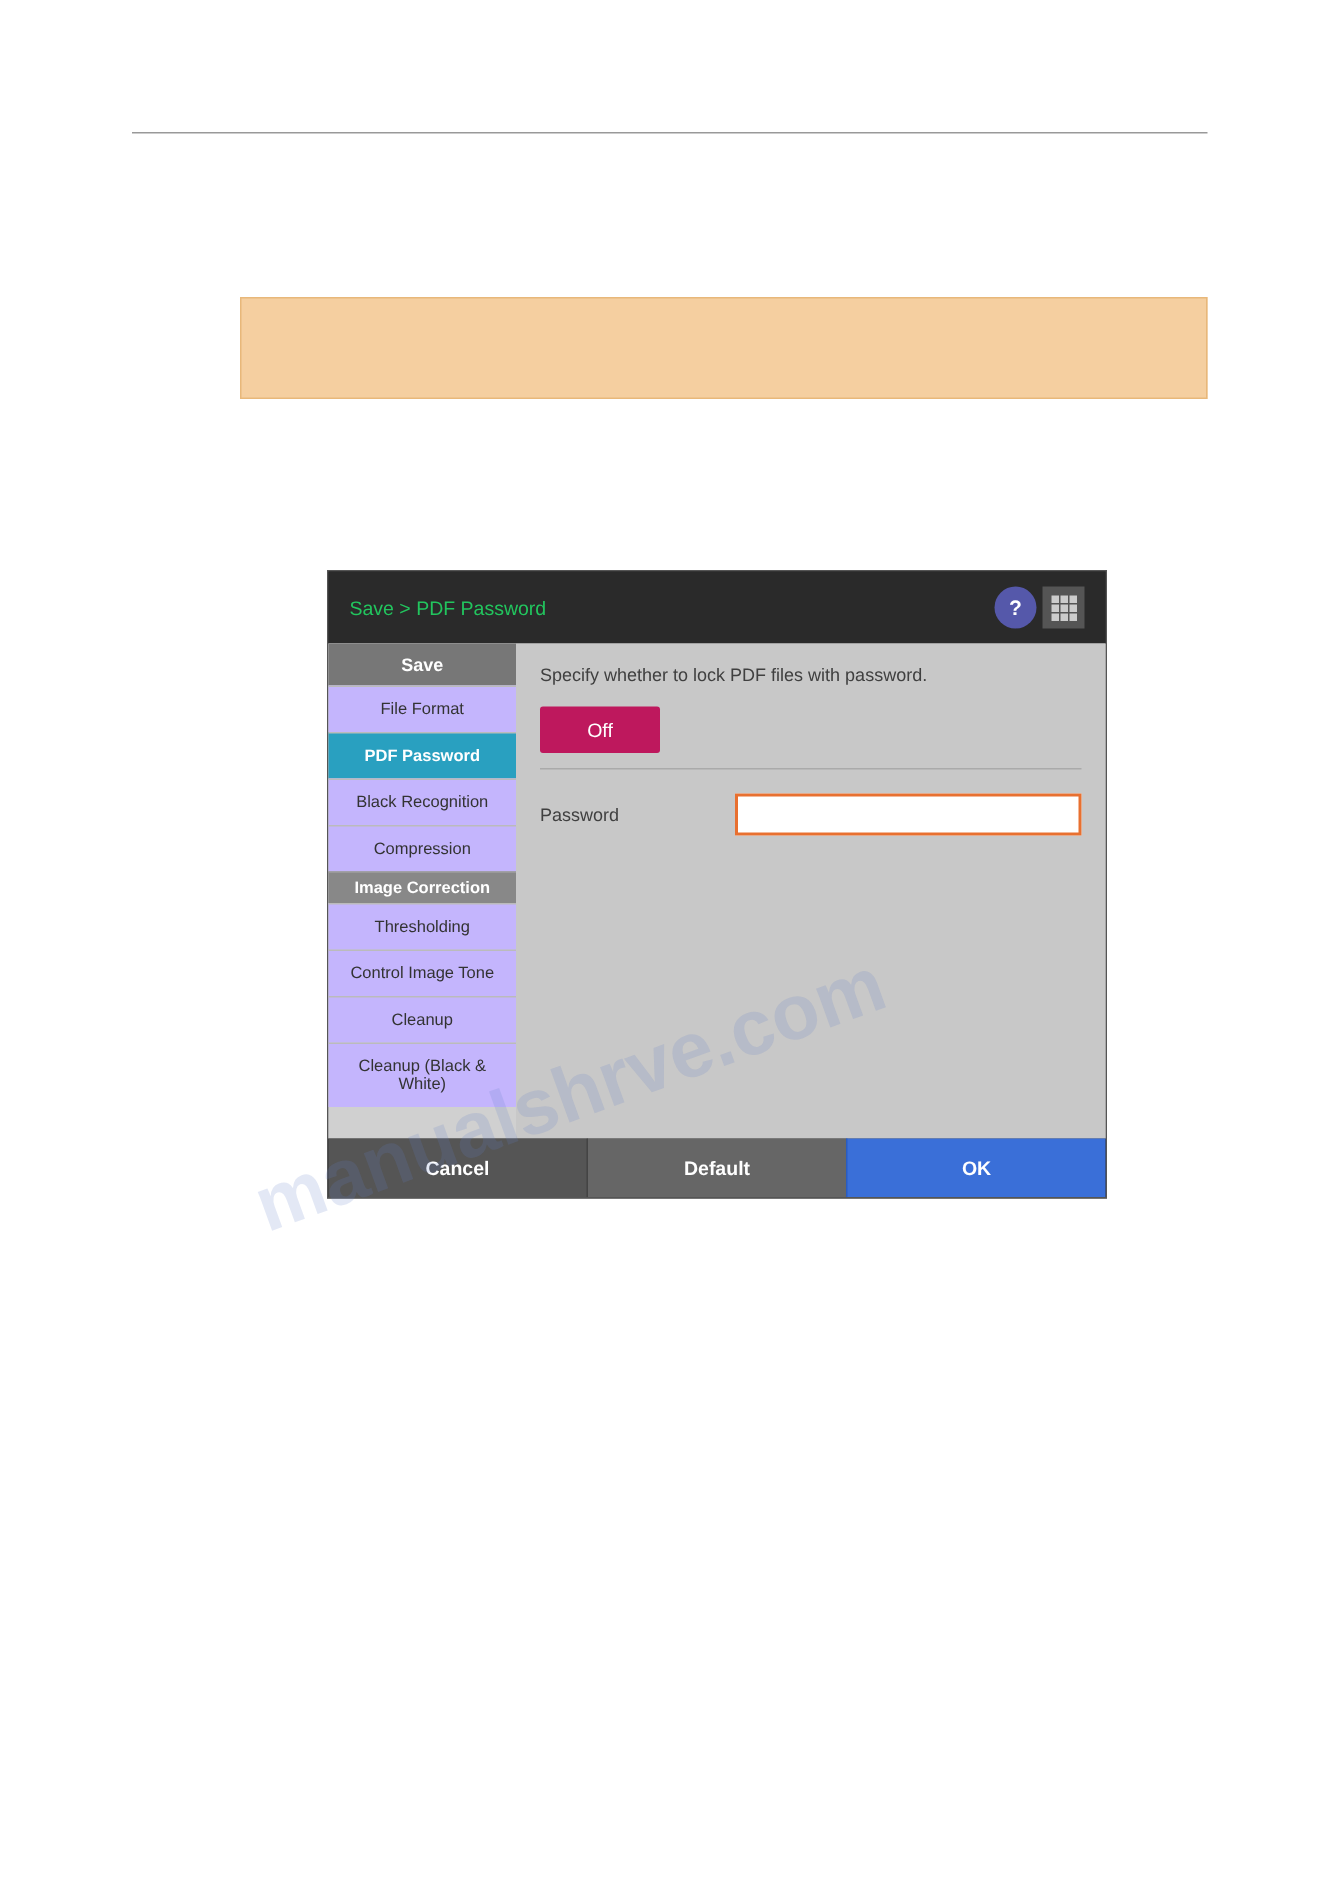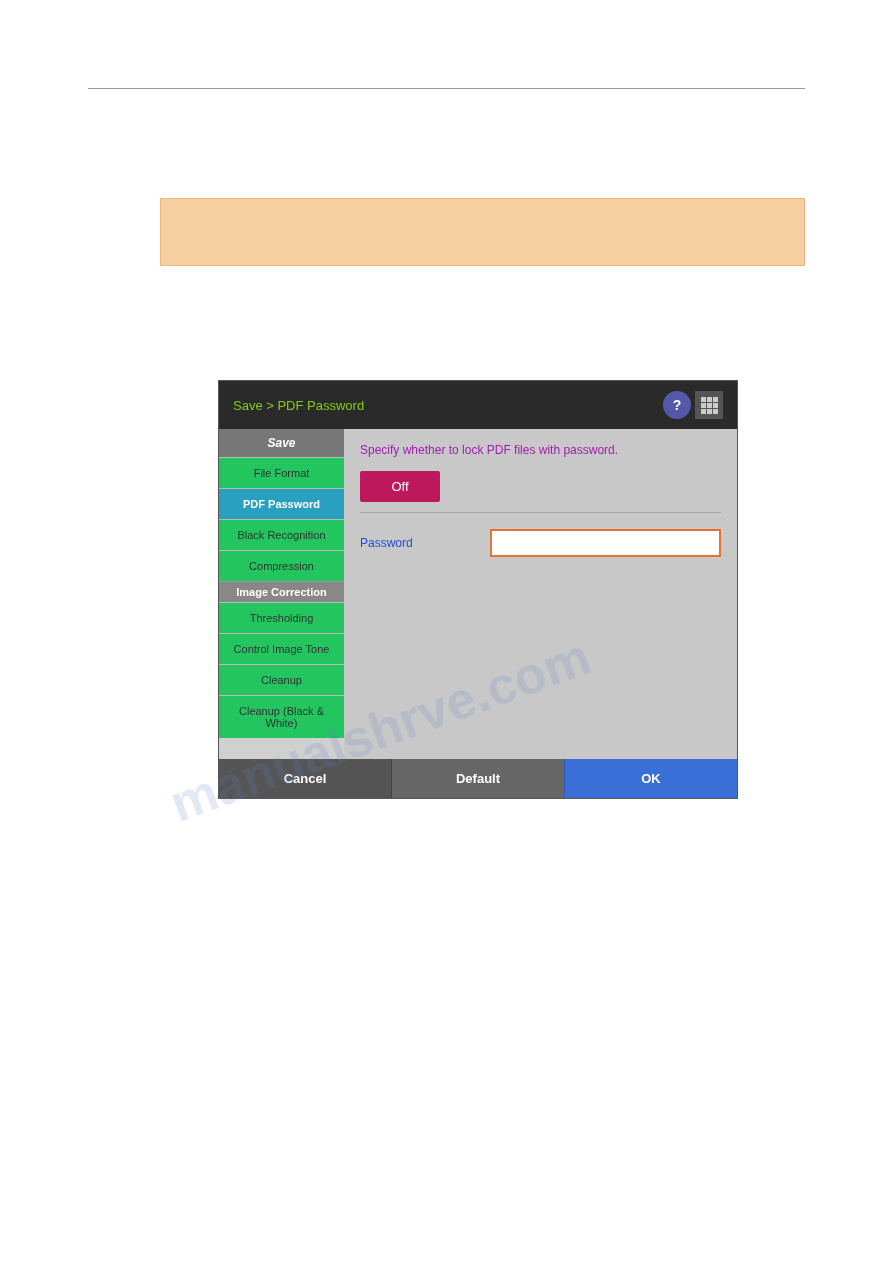--- a/index.html
+++ b/index.html
@@ -54,21 +54,21 @@
       background: #2a2a2a;
       color: #ffffff;
       font-size: 14px;
       padding: 10px 14px;
       display: flex;
       align-items: center;
       justify-content: space-between;
     }
 
     .dialog-title-text {
-      color: #84cc16;
+      color: #22c55e;
       font-size: 13px;
     }
 
     .dialog-title-icons {
       display: flex;
       gap: 4px;
     }
 
     .title-icon-help {
       background: #5558aa;
@@ -120,25 +120,24 @@
       flex-shrink: 0;
     }
 
     .sidebar-header {
       background: #777;
       color: #fff;
       text-align: center;
       padding: 7px 4px;
       font-size: 12px;
       font-weight: bold;
-      font-style: italic;
     }
 
     .sidebar-item {
-      background: #22c55e;
+      background: #c4b5fd;
       color: #333;
       text-align: center;
       padding: 9px 4px;
       font-size: 11px;
       border-top: 1px solid #bbb;
       cursor: pointer;
     }
 
     .sidebar-item.active {
       background: #29a0c0;
@@ -159,21 +158,21 @@
     
     .main-content {
       flex: 1;
       background: #c8c8c8;
       padding: 14px 16px;
       min-height: 330px;
     }
 
     .content-description {
       font-size: 12px;
-      color: #a21caf;
+      color: #404040;
       margin-bottom: 14px;
     }
 
     .divider {
       height: 1px;
       background: #aaa;
       margin: 10px 0 16px 0;
     }
 
     
@@ -196,21 +195,21 @@
 
     
     .field-row {
       display: flex;
       align-items: center;
       margin-bottom: 14px;
     }
 
     .field-label {
       font-size: 12px;
-      color: #1d4ed8;
+      color: #404040;
       width: 130px;
       flex-shrink: 0;
     }
 
     .field-input {
       flex: 1;
       height: 28px;
       background: #fff;
       border: 1px solid #aaa;
       padding: 0 6px;

